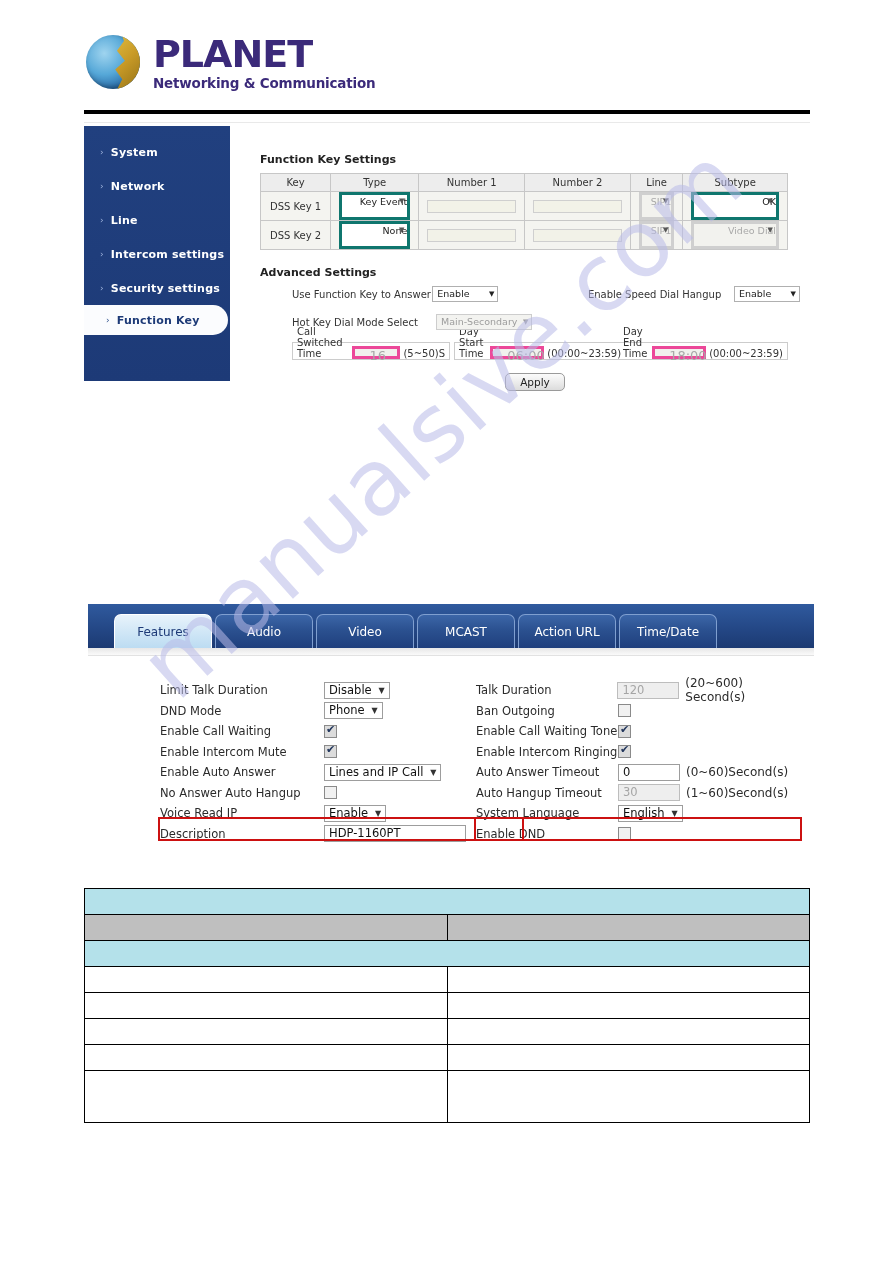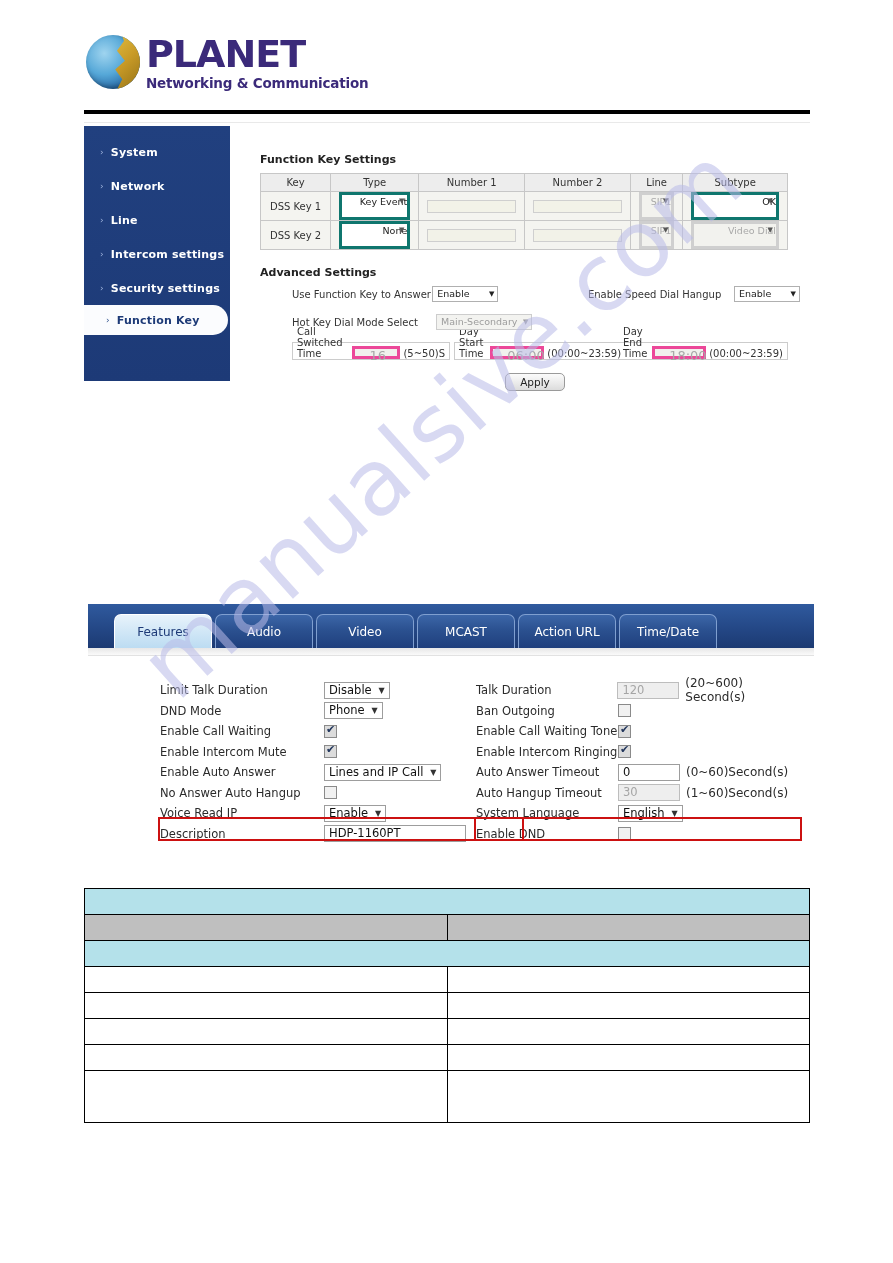--- a/index.html
+++ b/index.html
@@ -68,21 +68,21 @@
   .logo-globe::after {
     content: "";
     position: absolute;
     right: -6px; top: -4px;
     width: 44px; height: 62px;
     border-radius: 50% 50% 45% 45%;
     background: linear-gradient(135deg, #e8c94a 0%, #c99b27 50%, #8a6a14 100%);
     clip-path: polygon(42% 0%, 100% 0%, 100% 100%, 30% 100%, 46% 78%, 30% 62%, 52% 48%, 34% 32%, 50% 16%);
   }
   .logo-text {
-    margin-left: 6px;
+    margin-left: 13px;
     margin-top: 2px;
   }
   .logo-name {
     font-family: "DejaVu Sans", sans-serif;
     font-size: 38px;
     font-weight: 700;
     color: #3b2a7a;
     letter-spacing: -1px;
     line-height: 40px;
   }

